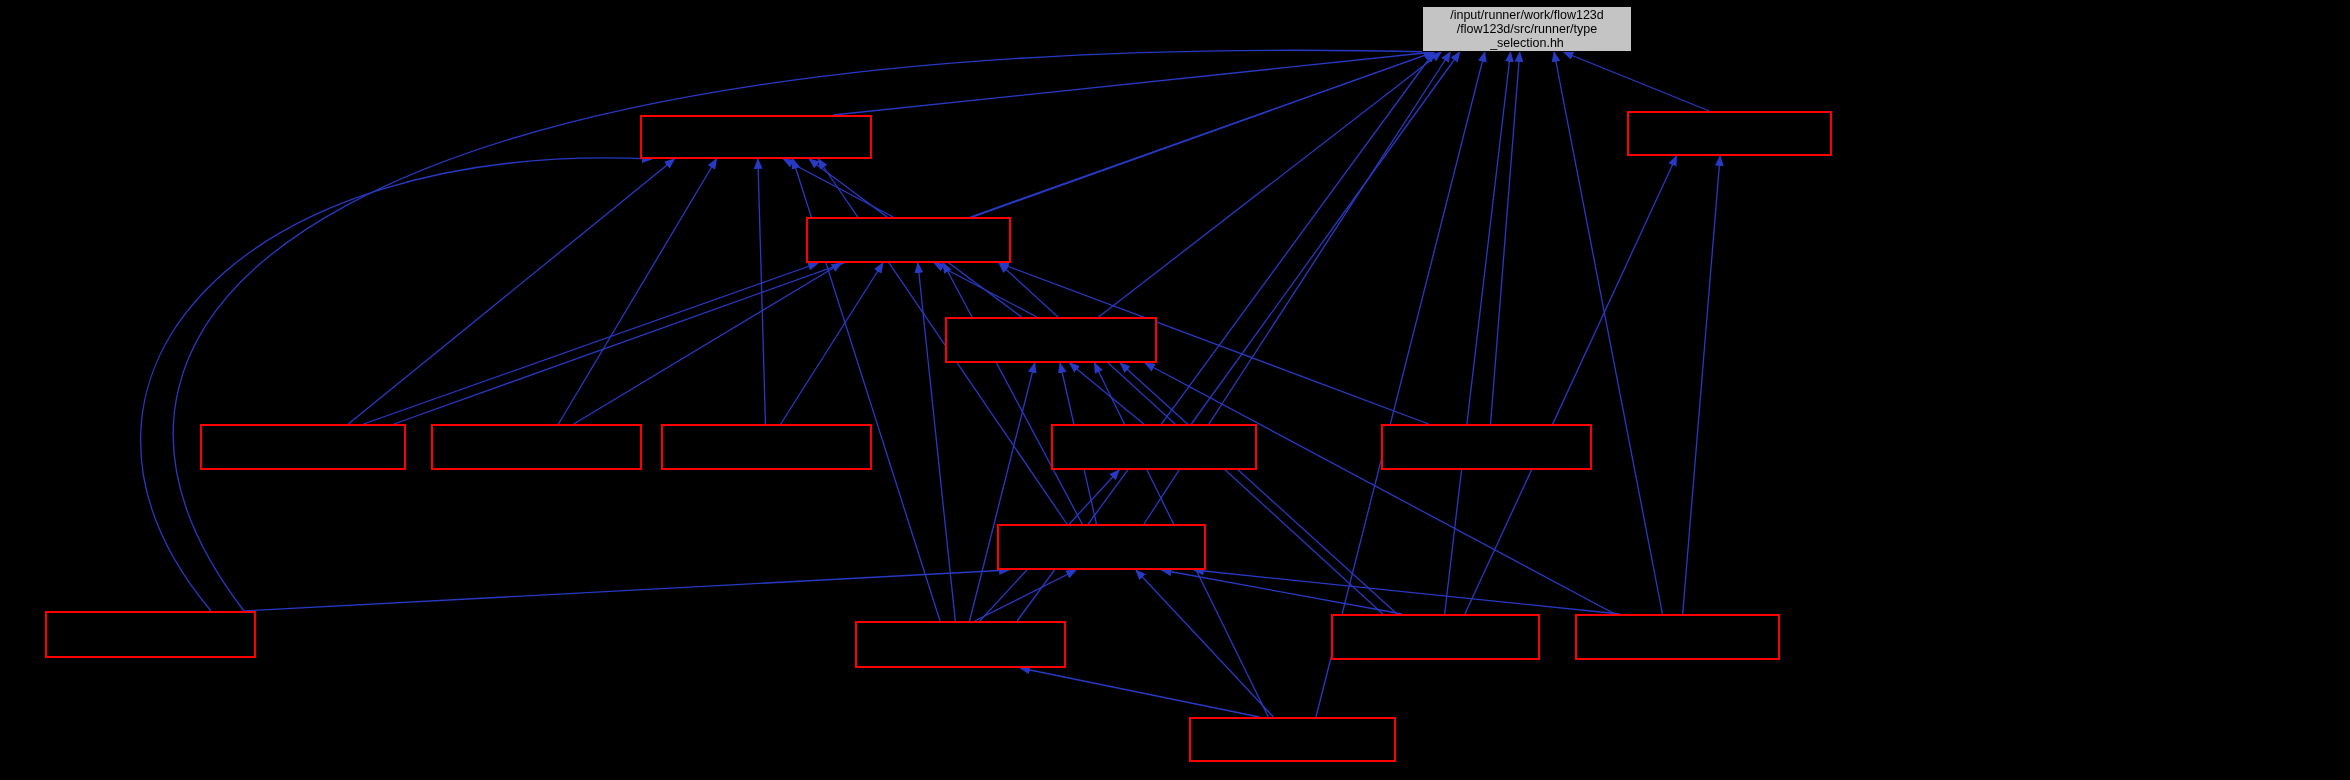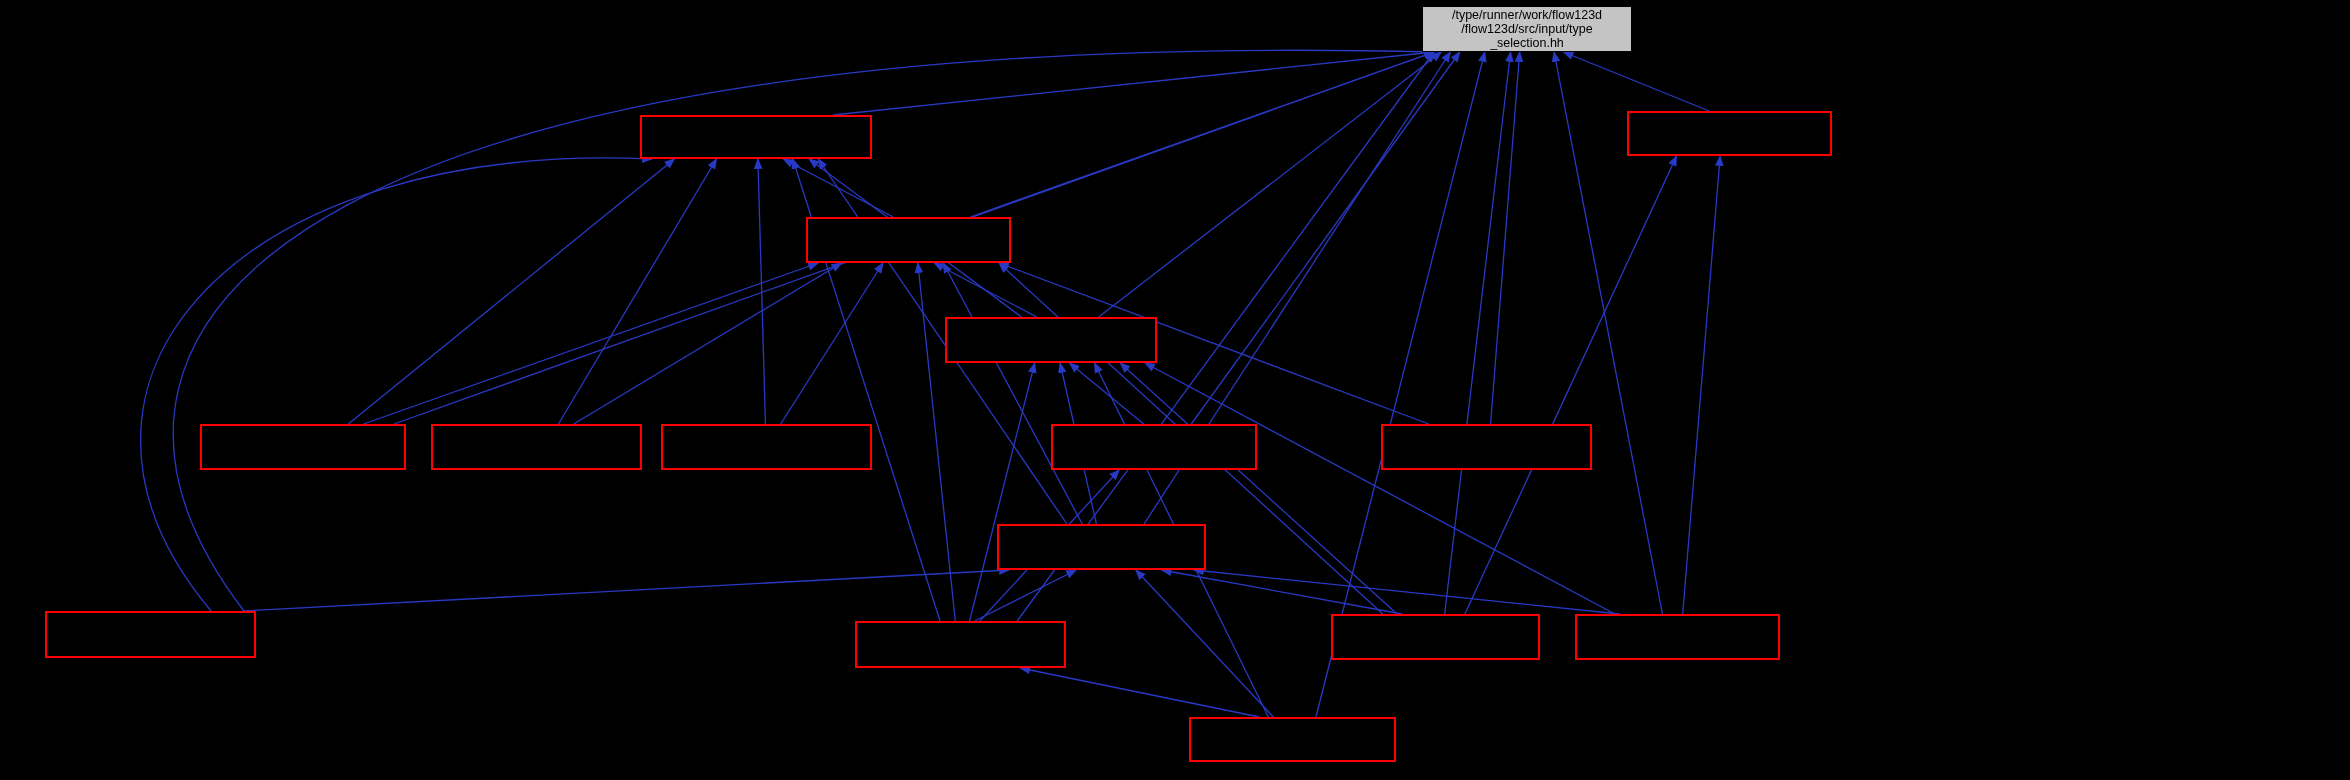--- a/index.html
+++ b/index.html
@@ -115,17 +115,17 @@
       <div class="red-node" style="left: 1051px; top: 424px; width: 206px; height: 46px; border-color: rgb(255, 0, 0); background: rgb(0, 0, 0);"></div>
       <div class="red-node" style="left: 1381px; top: 424px; width: 211px; height: 46px; border-color: rgb(255, 0, 0); background: rgb(0, 0, 0);"></div>
       <div class="red-node" style="left: 997px; top: 524px; width: 209px; height: 46px; border-color: rgb(255, 0, 0); background: rgb(0, 0, 0);"></div>
       <div class="red-node" style="left: 45px; top: 611px; width: 211px; height: 47px; border-color: rgb(255, 0, 0); background: rgb(0, 0, 0);"></div>
       <div class="red-node" style="left: 855px; top: 621px; width: 211px; height: 47px; border-color: rgb(255, 0, 0); background: rgb(0, 0, 0);"></div>
       <div class="red-node" style="left: 1331px; top: 614px; width: 209px; height: 46px; border-color: rgb(255, 0, 0); background: rgb(0, 0, 0);"></div>
       <div class="red-node" style="left: 1575px; top: 614px; width: 205px; height: 46px; border-color: rgb(255, 0, 0); background: rgb(0, 0, 0);"></div>
       <div class="red-node" style="left: 1189px; top: 717px; width: 207px; height: 45px; border-color: rgb(255, 0, 0); background: rgb(0, 0, 0);"></div>
     </div>
   <div class="title-node" id="title-node" style="left: 1422px; top: 6px; width: 210px; height: 46px; background: rgb(196, 196, 196); border-color: rgb(0, 0, 0); color: rgb(0, 0, 0);">
-    <span class="tline">/type/runner/work/flow123d</span>
-    <span class="tline">/flow123d/src/input/type</span>
+    <span class="tline">/input/runner/work/flow123d</span>
+    <span class="tline">/flow123d/src/runner/type</span>
     <span class="tline">_selection.hh</span>
   </div>
 </div>
 
 </body></html>

